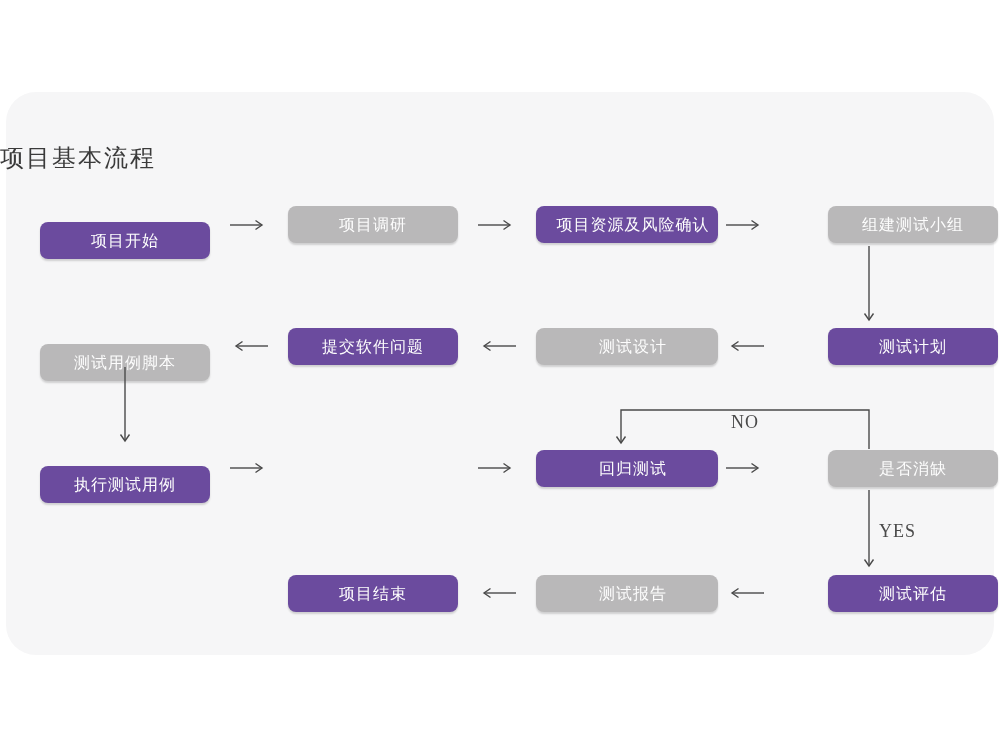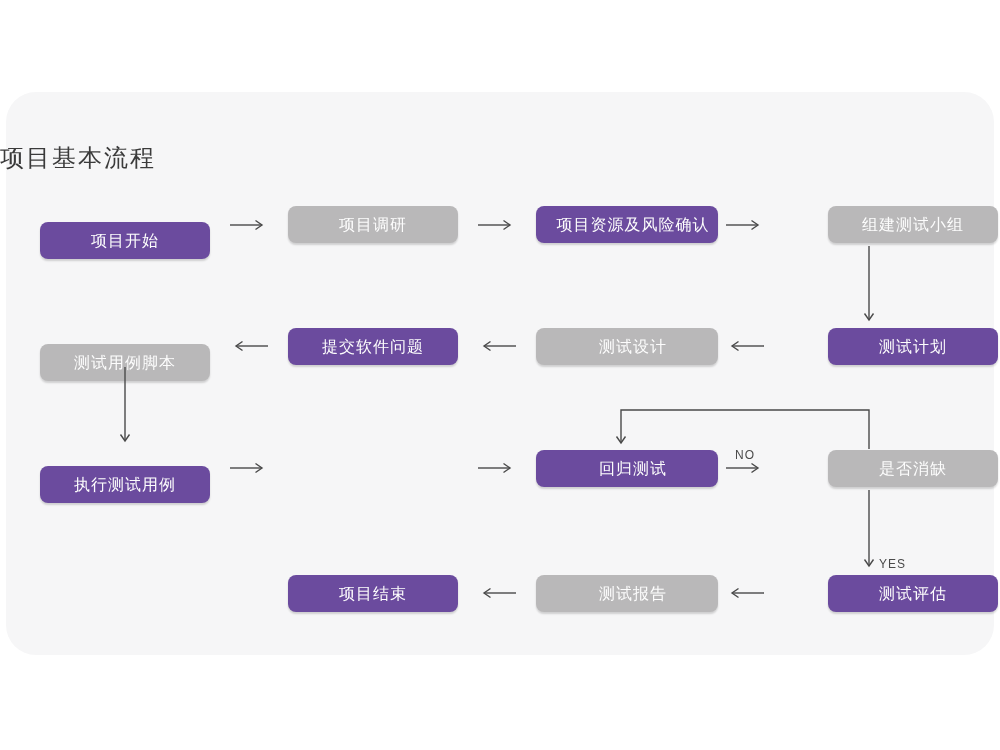--- a/index.html
+++ b/index.html
@@ -81,25 +81,24 @@
     stroke-width: 1.4;
     fill: none;
   }
   .arrowhead-path {
     stroke: var(--arrow, #4a4a4a);
     stroke-width: 1.4;
     fill: none;
   }
   .decision-label {
     position: absolute;
-    font-size: 12px;
+    font-size: 18px;
     color: var(--arrow, #4a4a4a);
     letter-spacing: 1px;
-    font-family: Liberation Sans, sans-serif;
-    margin-top: 36px;
+    font-family: Liberation Serif, serif;
   }
   .no-label  { left: 718px; top: 412px; width: 54px; text-align: center; }
   .yes-label { left: 879px; top: 521px; }
 </style>
 </head>
 <body>
 
 <div class="stage">
 
   <div class="panel"></div>

